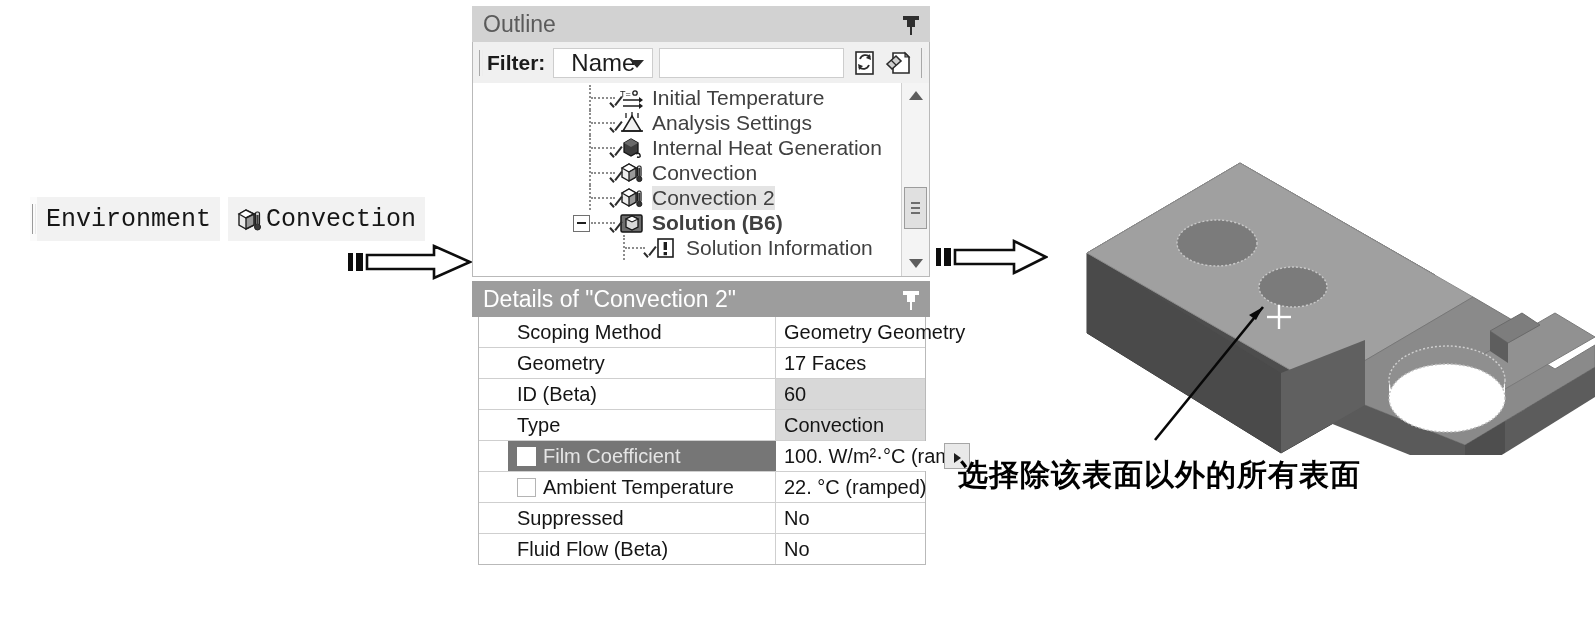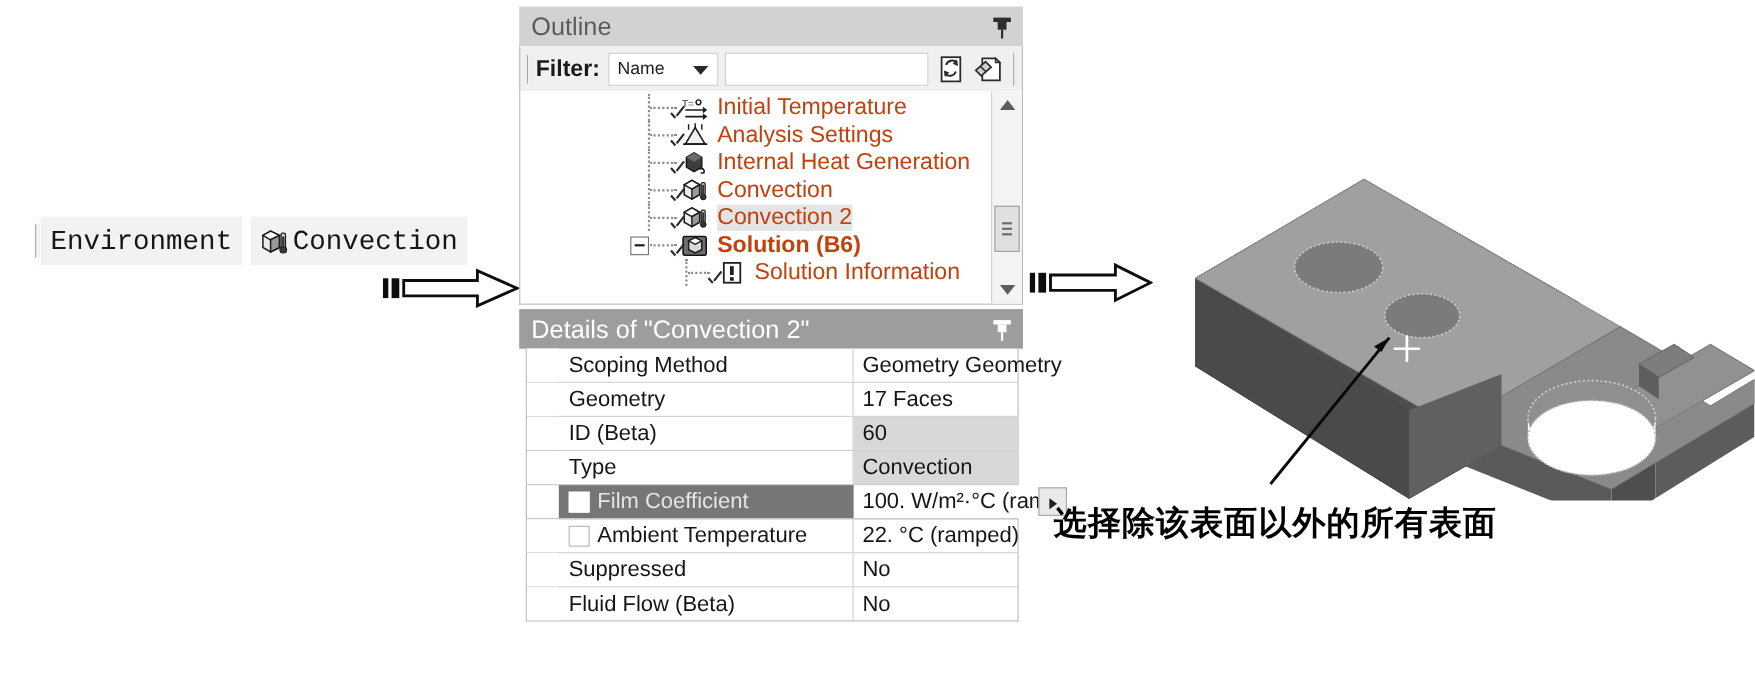--- a/index.html
+++ b/index.html
@@ -36,34 +36,34 @@
   .pin.w i{background:#ffffff;}
 
   .filter-bar{height:41px;background:#f0f0f0;display:flex;align-items:center;
     border-left:1px solid #b9b9b9;border-right:1px solid #b9b9b9;}
   .f-grip{width:9px;height:26px;margin-left:3px;position:relative;}
   .f-grip:before{content:"";position:absolute;left:3px;top:0;bottom:0;width:2px;
     border-left:1px solid #a8a8a8;border-right:1px solid #ededed;}
   .f-label{font-size:21px;color:#1b1b1b;font-weight:bold;margin:0 8px 0 2px;}
   .f-combo{width:98px;height:28px;background:#ffffff;border:1px solid #cdcdcd;
     display:flex;align-items:center;position:relative;}
-  .f-combo .cv{font-size:16px;color:#1c1c1c;padding-left:7px;}
+  .f-combo .cv{font-size:24px;color:#1c1c1c;padding-left:17px;}
   .f-combo .caret{position:absolute;right:8px;top:11px;width:0;height:0;
     border-left:7px solid transparent;border-right:7px solid transparent;border-top:8px solid #2a2a2a;}
   .f-input{flex:1;height:28px;background:#ffffff;border:1px solid #cdcdcd;margin:0 6px;}
   .f-ico{width:30px;height:30px;position:relative;margin-right:4px;}
   .f-endgrip{width:9px;height:30px;position:relative;margin-right:2px;}
   .f-endgrip:before{content:"";position:absolute;left:3px;top:0;bottom:0;width:2px;
     border-left:1px solid #a8a8a8;border-right:1px solid #ededed;}
 
   .tree-wrap{position:relative;height:194px;background:#ffffff;
     border:1px solid #b9b9b9;border-top:none;box-sizing:border-box;display:flex;}
   .tree{flex:1;position:relative;overflow:hidden;padding-top:2px;}
   .trow{height:25px;display:flex;align-items:center;position:relative;}
-  .trow .txt{font-size:21px;color:#c2410c;white-space:nowrap;}
+  .trow .txt{font-size:21px;color:#404040;white-space:nowrap;}
   .trow.sel .txt{background:#e4e4e4;}
   .trow.bold .txt{font-weight:bold;}
   .guide{width:1px;border-left:2px dotted #8d8d8d;height:25px;position:absolute;left:116px;top:0;}
   .ticks{position:absolute;left:118px;top:12px;width:24px;border-top:2px dotted #8d8d8d;}
   .tico{width:30px;height:24px;position:relative;margin-right:5px;flex:0 0 auto;}
   .chk{position:absolute;left:-8px;bottom:-1px;width:14px;height:12px;}
   .chk:before{content:"";position:absolute;left:0;top:5px;width:6px;height:2px;background:#2b2b2b;transform:rotate(48deg);}
   .chk:after{content:"";position:absolute;left:4px;top:1px;width:11px;height:2px;background:#2b2b2b;transform:rotate(-52deg);}
   .expbox{position:absolute;left:100px;top:5px;width:15px;height:15px;border:1px solid #707070;background:#fff;}
   .expbox:after{content:"";position:absolute;left:3px;top:6px;width:9px;height:2px;background:#1e1e1e;}

